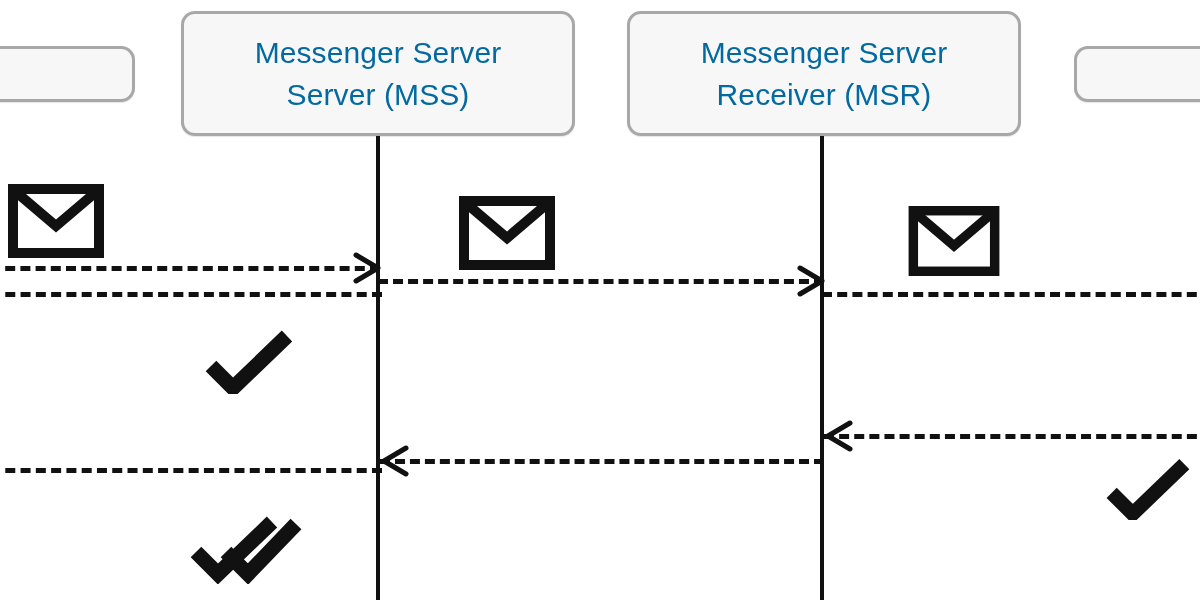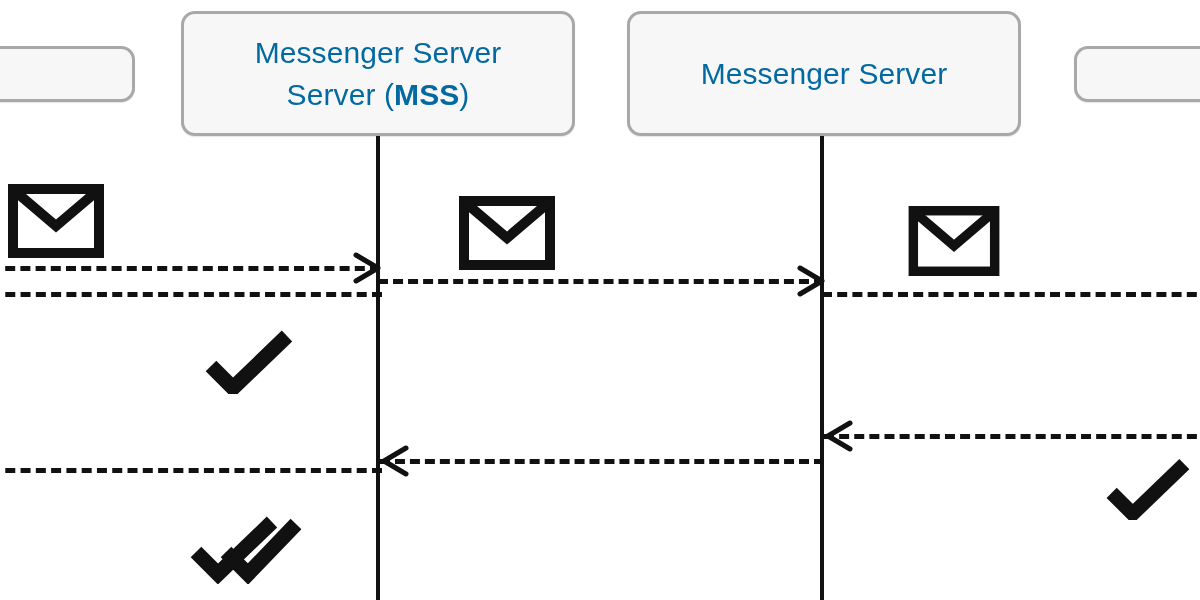--- a/index.html
+++ b/index.html
@@ -31,21 +31,21 @@
     text-align: center;
     color: #0369a1;
     font-size: 30px;
     line-height: 1.38;
     letter-spacing: 0.1px;
     box-shadow: 0 1px 1px rgba(0,0,0,0.10);
     padding: 4px 10px;
     white-space: nowrap;
   }
   .participant .ttl { display: block; }
-  .participant b { font-weight: bold; }
+  .participant b { font-weight: normal; }
 
   
   .participant.clip-left  { border-top-left-radius: 0; border-bottom-left-radius: 0; border-left: none; justify-content: flex-start; }
   .participant.clip-right { border-top-right-radius: 0; border-bottom-right-radius: 0; border-right: none; justify-content: flex-end; }
 
   
   .lifeline {
     position: absolute;
     width: 4px;
     background: #111111;
@@ -87,20 +87,21 @@
     
   </div>
 
   <div class="participant" style="left:181px; top:11px; width:394px; height:125px; flex-direction:column;">
     <span class="ttl">Messenger Server</span>
     <span class="ttl"><span>Server (</span><b>MSS</b><span>)</span></span>
   </div>
 
   <div class="participant" style="left:627px; top:11px; width:394px; height:125px; flex-direction:column;">
     <span class="ttl">Messenger Server</span>
+    <span class="ttl"><span>Receiver (</span><b>MSR</b><span>)</span></span>
   </div>
 
   <div class="participant clip-right" style="left:1074px; top:46px; width:255px; height:56px;">
     
   </div>
 
   <div class="lifeline" style="left:376px; top:136px; height:464px;"></div>
   <div class="lifeline" style="left:820px; top:136px; height:464px;"></div>
 
   <div class="msgline" style="left:-10px; top:266px; width:390px;"></div>

